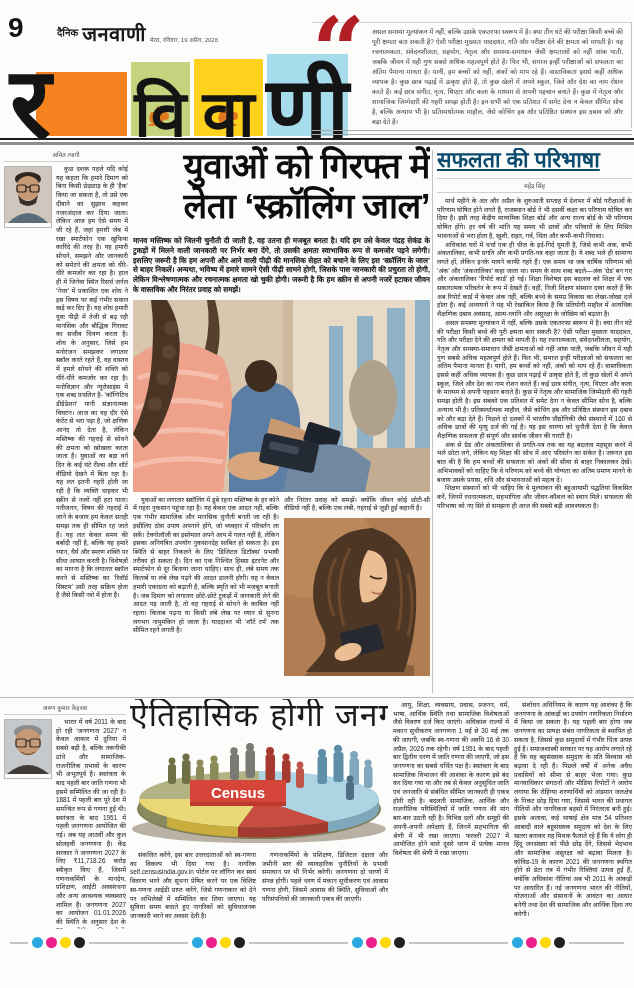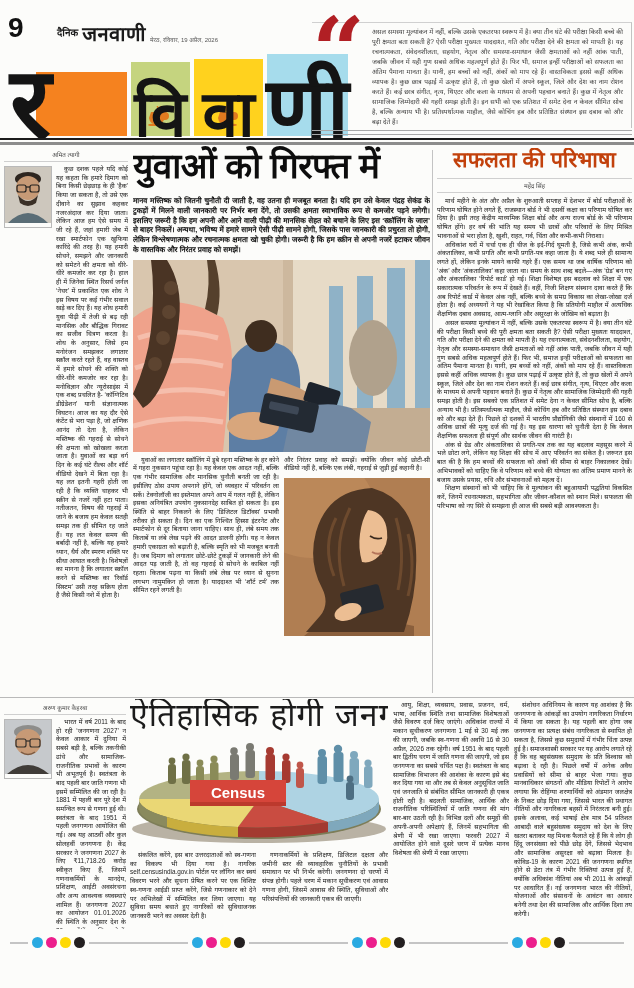--- a/index.html
+++ b/index.html
@@ -28,28 +28,28 @@
   .quote-rules{position:absolute;left:312px;top:130px;width:320px;height:3px;border-top:1px solid #a9a9a9;border-bottom:1px solid #a9a9a9;}
   .header-rule{position:absolute;left:0;top:138px;width:634px;height:2px;background:#1c1c1c;border-bottom:2px solid #fcfcfa;box-shadow:0 3px 0 #8c8c8c;}
   
   .byline{font-size:6.2px;color:#444;text-align:center;padding:2px 0;border-bottom:1px solid #cfcfcf;margin-bottom:3px;}
   .bodytext{font-size:6.4px;line-height:8.7px;text-align:justify;color:#222;overflow:hidden;}
   .bodytext p{margin:0;text-indent:8px;}
   .authorphoto{float:left;margin:1px 4px 2px 0;border:1px solid #b9b9b9;}
   
   .main-left{position:absolute;left:4px;top:148px;width:124px;height:546px;overflow:hidden;}
   .main-center{position:absolute;left:133px;top:146px;width:297px;height:548px;overflow:hidden;}
-  .headline-1{font-size:35px;line-height:40px;font-weight:900;text-align:left;color:#0d0d0d;letter-spacing:-.5px;}
+  .headline-1{font-size:35px;line-height:40px;font-weight:900;text-align:right;color:#0d0d0d;letter-spacing:-.5px;}
   .standfirst{margin-top:10px;font-size:7.3px;line-height:9.8px;font-weight:600;text-align:justify;color:#111;}
   .mainphoto{margin-top:5px;display:block;}
   .subcols{display:flex;gap:5px;margin-top:4px;}
   .subcol{width:146px;height:196px;overflow:hidden;}
   .divider-v{position:absolute;left:432px;top:150px;width:1px;height:543px;background:#c3c3c3;}
   .main-right{position:absolute;left:437px;top:148px;width:195px;height:546px;overflow:hidden;}
-  .headline-2{font-size:21.5px;line-height:25px;font-weight:900;text-align:center;color:#c2410c;}
+  .headline-2{font-size:21.5px;line-height:25px;font-weight:900;color:#0c4a6e;text-decoration:underline;}
   .byline2{font-size:6.2px;color:#444;text-align:center;padding:2px 0;margin:5px 0 4px;border-top:1px solid #cfcfcf;border-bottom:1px solid #cfcfcf;}
   .illus{display:block;margin-top:4px;}
   
   .divider-h{position:absolute;left:0;top:697px;width:634px;height:1px;background:#b9b9b9;}
   .b-col1{position:absolute;left:4px;top:701px;width:122px;height:228px;overflow:hidden;}
   .b-center{position:absolute;left:130px;top:699px;width:258px;height:231px;overflow:hidden;}
   .headline-3{font-family:"DejaVu Serif","Liberation Serif",serif;font-size:32px;line-height:32px;font-weight:400;
               text-align:center;color:#1b1b1b;letter-spacing:1px;white-space:nowrap;}
   .censusgfx{display:block;margin-top:4px;}
   .b-subcols{display:flex;gap:6px;margin-top:4px;}
@@ -127,20 +127,21 @@
         </svg>
     </span>
     <div class="bodytext" style="height:537px;">
       <p>कुछ दशक पहले यदि कोई यह कहता कि हमारे दिमाग को बिना किसी छेड़छाड़ के ही ‘हैक’ किया जा सकता है, तो उसे एक दीवाने का सुझाव कहकर नजरअंदाज कर दिया जाता। लेकिन आज हम ऐसे समय में जी रहे हैं, जहां हमारी जेब में रखा स्मार्टफोन एक खुफिया कारिंदे की तरह है। यह हमारी सोचने, समझने और जानकारी को समेटने की क्षमता को धीरे-धीरे कमजोर कर रहा है। हाल ही में जिनेवा स्थित रिसर्च जर्नल ‘नेचर’ में प्रकाशित एक शोध ने इस विषय पर कई गंभीर सवाल खड़े कर दिए हैं। यह शोध हमारी युवा पीढ़ी में तेजी से बढ़ रही मानसिक और बौद्धिक गिरावट का सजीव चित्रण करता है। शोध के अनुसार, जिसे हम मनोरंजन समझकर लगातार स्क्रॉल करते रहते हैं, वह वास्तव में हमारे सोचने की शक्ति को धीरे-धीरे कमजोर कर रहा है। मनोविज्ञान और न्यूरोसाइंस में एक शब्द प्रचलित है- ‘कॉग्निटिव डीग्रेडेशन’ यानी संज्ञानात्मक विघटन। आज का यह दौर ऐसे कंटेंट से भरा पड़ा है, जो क्षणिक आनंद तो देता है, लेकिन मस्तिष्क की गहराई से सोचने की क्षमता को खोखला करता जाता है। युवाओं का बड़ा वर्ग दिन के कई घंटे रील्स और शॉर्ट वीडियो देखने में बिता रहा है। यह लत इतनी गहरी होती जा रही है कि व्यक्ति चाहकर भी स्क्रीन से नजरें नहीं हटा पाता। नतीजतन, विषय की गहराई में जाने के बजाय हम केवल सतही समझ तक ही सीमित रह जाते हैं। यह लत केवल समय की बर्बादी नहीं है, बल्कि यह हमारे ध्यान, धैर्य और स्मरण शक्ति पर सीधा आघात करती है। विशेषज्ञों का मानना है कि लगातार स्क्रॉल करने से मस्तिष्क का ‘रिवॉर्ड सिस्टम’ उसी तरह सक्रिय होता है जैसे किसी नशे में होता है।</p>
     </div>
   </div>
 
   <div class="main-center">
     <div class="headline-1">
       <div>युवाओं को गिरफ्त में</div>
+      <div>लेता ‘स्क्रॉलिंग जाल’</div>
     </div>
     <div class="standfirst">मानव मस्तिष्क को जितनी चुनौती दी जाती है, वह उतना ही मजबूत बनता है। यदि हम उसे केवल पंद्रह सेकंड के टुकड़ों में मिलने वाली जानकारी पर निर्भर बना देंगे, तो उसकी क्षमता स्वाभाविक रूप से कमजोर पड़ने लगेगी। इसलिए जरूरी है कि हम अपनी और आने वाली पीढ़ी की मानसिक सेहत को बचाने के लिए इस ‘स्क्रॉलिंग के जाल’ से बाहर निकलें। अन्यथा, भविष्य में हमारे सामने ऐसी पीढ़ी सामने होगी, जिसके पास जानकारी की प्रचुरता तो होगी, लेकिन विश्लेषणात्मक और रचनात्मक क्षमता खो चुकी होगी। जरूरी है कि हम स्क्रीन से अपनी नजरें हटाकर जीवन के वास्तविक और निरंतर प्रवाह को समझें।</div>
 
     <svg class="mainphoto" width="297" height="192" viewBox="0 0 297 192">
       <rect width="297" height="192" fill="#d9c6ae"></rect>
       <rect x="160" width="137" height="192" fill="#e7dbc7"></rect>
       <rect x="150" width="10" height="192" fill="#cdb89e"></rect>
       <g fill="#8fb2c7">
           <rect x="196" y="26" width="14" height="150"></rect>
           <rect x="224" y="16" width="16" height="160"></rect>

